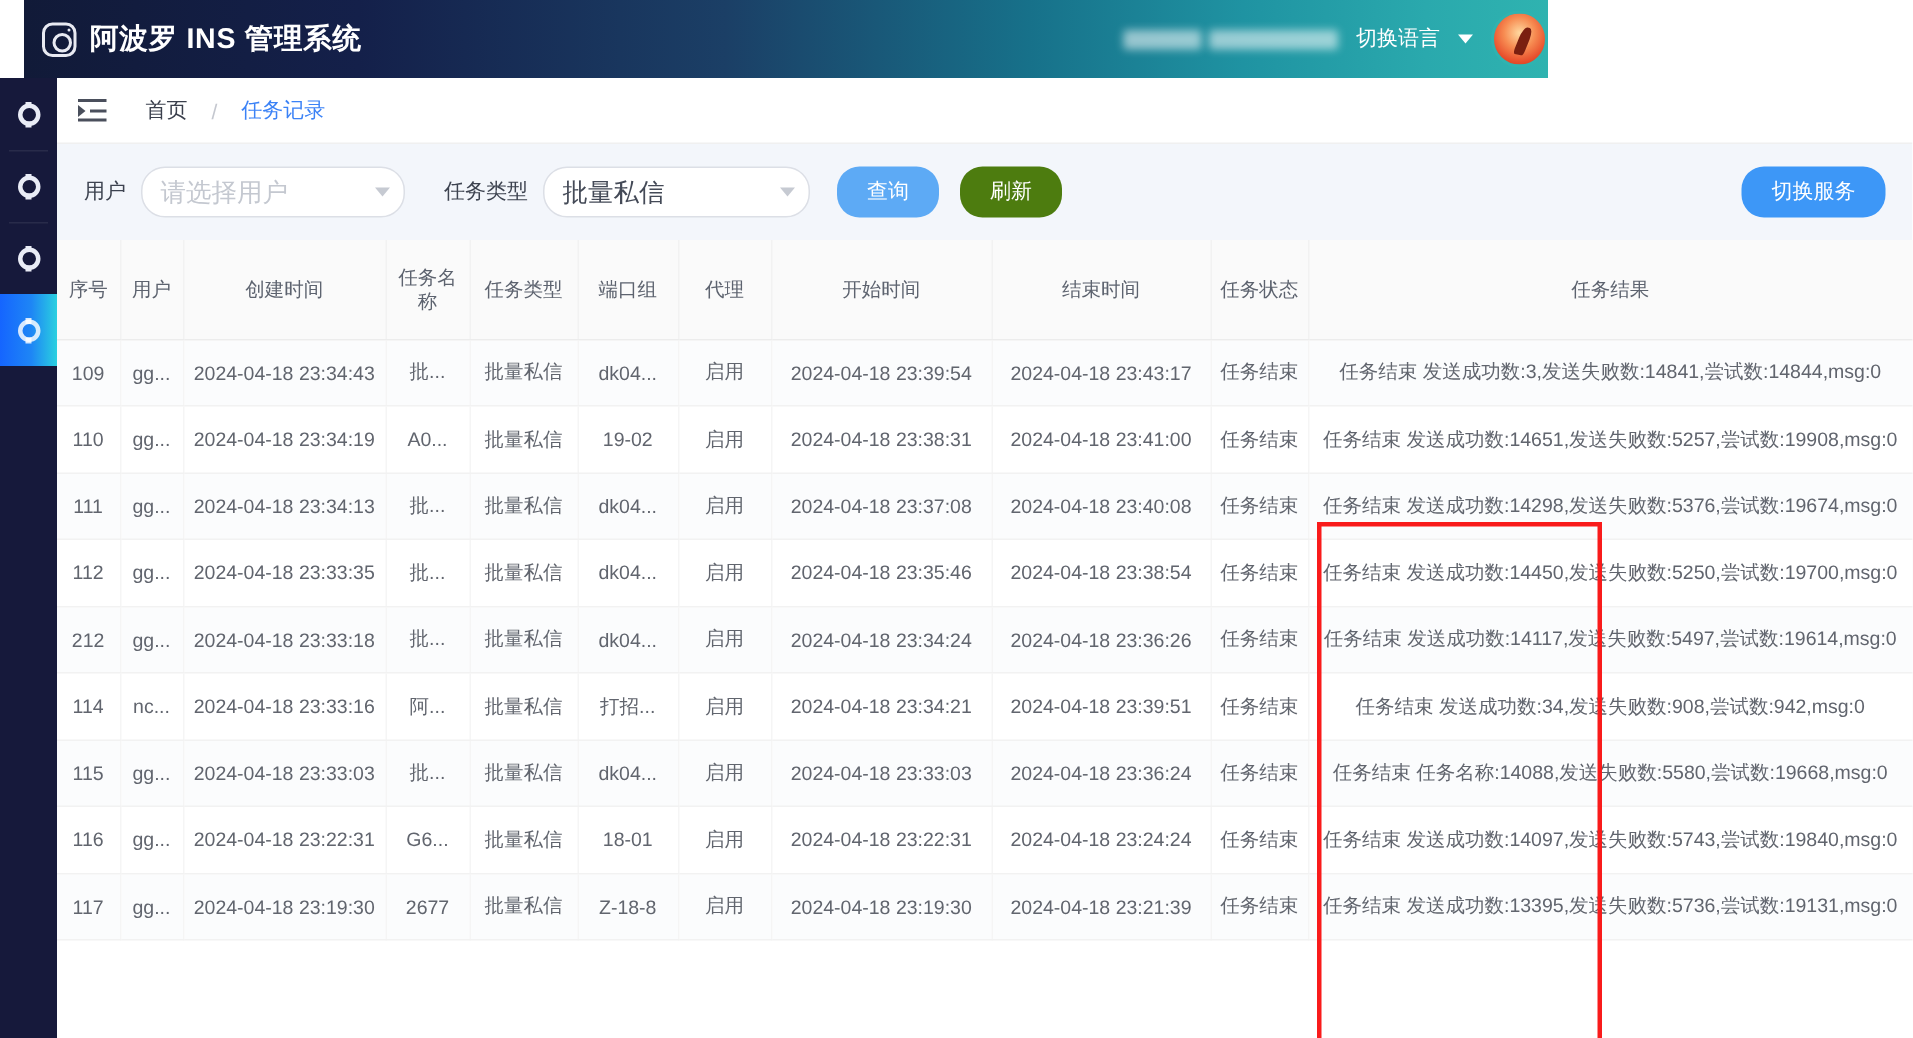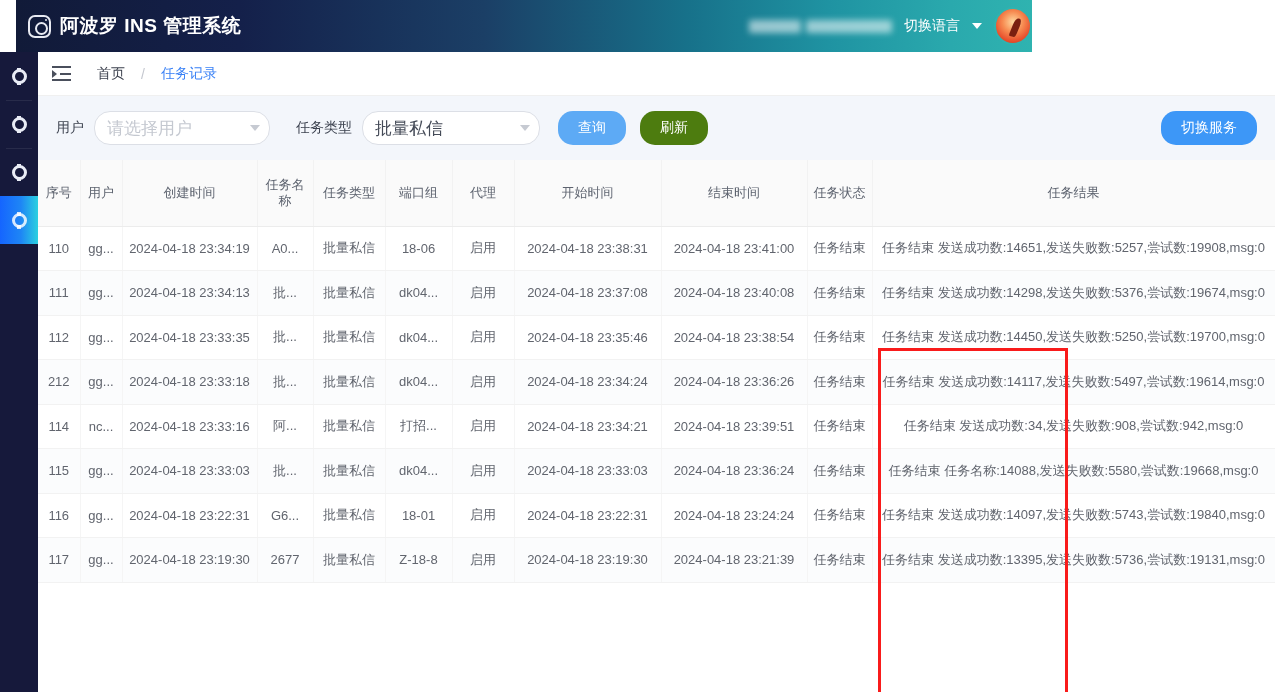--- a/index.html
+++ b/index.html
@@ -273,27 +273,40 @@
             <th class="col-type">任务类型</th>
             <th class="col-port">端口组</th>
             <th class="col-proxy">代理</th>
             <th class="col-st">开始时间</th>
             <th class="col-et">结束时间</th>
             <th class="col-state">任务状态</th>
             <th class="col-res">任务结果</th>
           </tr>
         </thead>
         <tbody id="tbody">
+            <tr class="alt">
+              <td class="col-idx">109</td>
+              <td class="col-user">gg...</td>
+              <td class="col-ct">2024-04-18 23:34:43</td>
+              <td class="col-name">批...</td>
+              <td class="col-type">批量私信</td>
+              <td class="col-port">dk04...</td>
+              <td class="col-proxy">启用</td>
+              <td class="col-st">2024-04-18 23:39:54</td>
+              <td class="col-et">2024-04-18 23:43:17</td>
+              <td class="col-state status">任务结束</td>
+              <td class="col-res result">任务结束 发送成功数:3,发送失败数:14841,尝试数:14844,msg:0</td>
+            </tr>
             <tr>
               <td class="col-idx">110</td>
               <td class="col-user">gg...</td>
               <td class="col-ct">2024-04-18 23:34:19</td>
               <td class="col-name">A0...</td>
               <td class="col-type">批量私信</td>
-              <td class="col-port">18-06</td>
+              <td class="col-port">19-02</td>
               <td class="col-proxy">启用</td>
               <td class="col-st">2024-04-18 23:38:31</td>
               <td class="col-et">2024-04-18 23:41:00</td>
               <td class="col-state status">任务结束</td>
               <td class="col-res result">任务结束 发送成功数:14651,发送失败数:5257,尝试数:19908,msg:0</td>
             </tr>
             <tr class="alt">
               <td class="col-idx">111</td>
               <td class="col-user">gg...</td>
               <td class="col-ct">2024-04-18 23:34:13</td>

